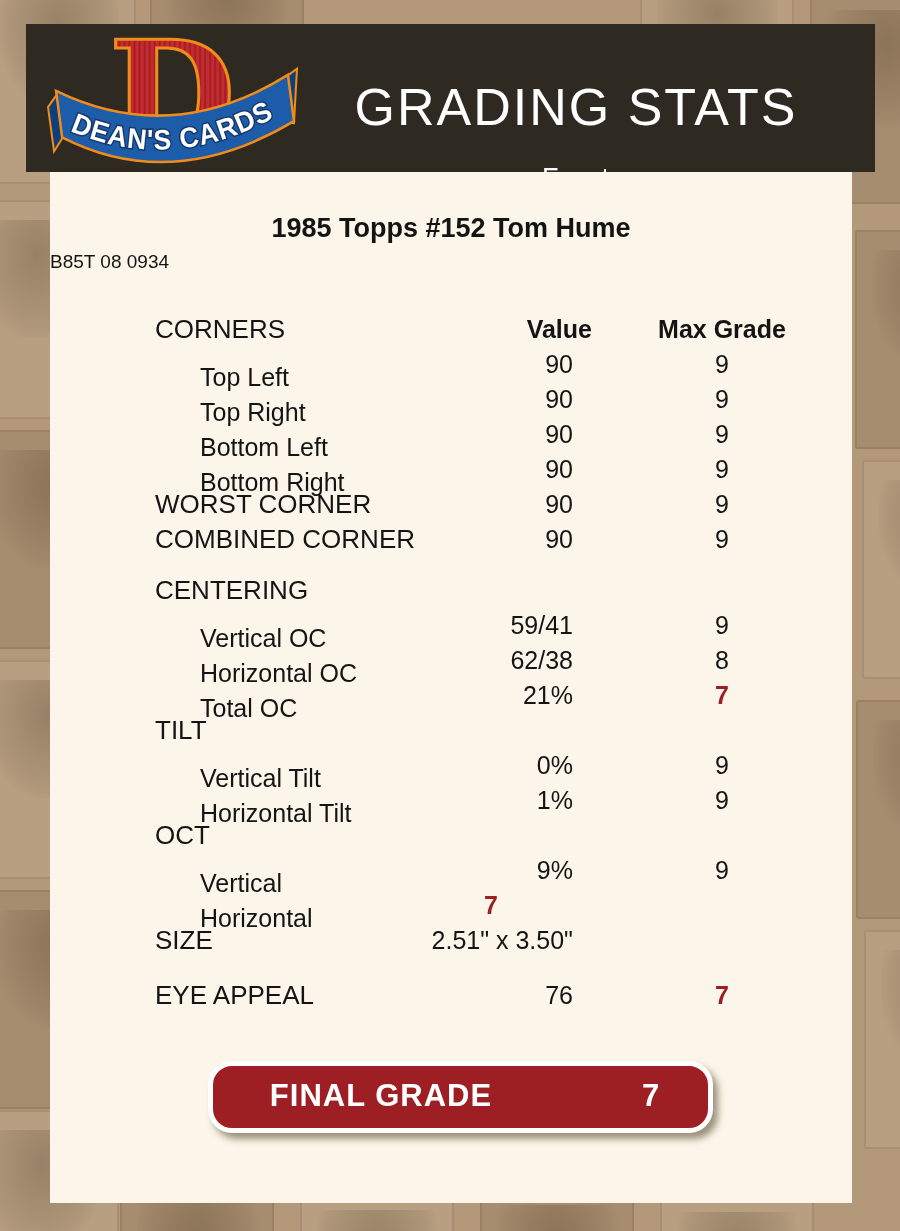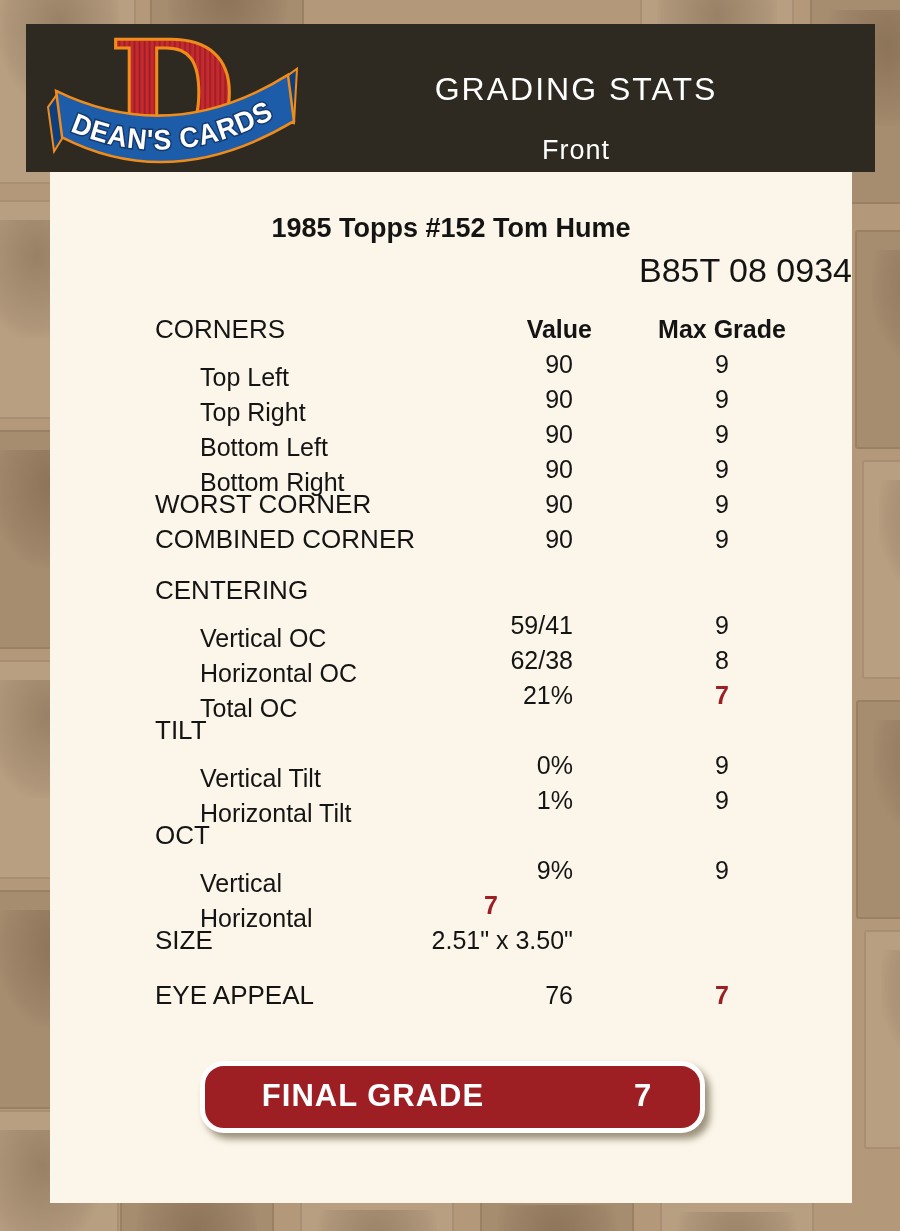--- a/index.html
+++ b/index.html
@@ -27,53 +27,53 @@
     position:absolute; left:26px; top:24px; width:849px; height:148px;
     background:var(--header-bg, #2f2a21);
   }
   .logo-wrap { position:absolute; left:20px; top:4px; width:252px; height:142px; }
   .logo-wrap svg { width:100%; height:100%; }
   .header-text {
     position:absolute; left:250px; top:0; width:600px; height:100%;
     text-align:center; color:#ffffff;
   }
   .header-title {
-    margin:9px; padding-top:40px; font-size:32px; font-weight:normal;
+    margin:16px; padding-top:40px; font-size:52px; font-weight:normal;
     letter-spacing:2px; line-height:1.05;
   }
   .header-subtitle { font-size:27px; margin-top:28px; letter-spacing:1px; }
 
   
   .panel {
     position:absolute; left:50px; top:172px; width:802px; height:1031px;
     background:var(--panel-bg, #fbf6e9);
   }
   .card-title { margin-top:41px; text-align:center; font-size:27px; font-weight:bold; }
-  .card-code  { margin-top:7px;  text-align:right; font-size:34px; }
+  .card-code  { margin-top:7px;  text-align:left; font-size:19px; }
 
   
   .stats-table { position:absolute; left:0; top:140px; width:100%; }
   .row {
     display:grid; grid-template-columns:230px 188px 274px;
     padding-left:105px; height:35px; line-height:35px; font-size:25px;
     white-space:nowrap;
   }
   .cell-label.indent { padding-left:45px;margin-top:13px; }
   .cell-label.bold, .header-row .cell-label { font-weight:normal; font-size:26px; }
   .cell-value { text-align:right; }
   .header-row .cell-value { font-weight:bold; margin-right:-19px; }
   .cell-max { text-align:center; padding-left:24px; }
   .header-row .cell-max { font-weight:bold; }
   .cell-max.red { color:var(--accent-red, #9d1f24); font-weight:bold; }
   .spacer { height:16px; }
   .spacer.lg { height:20px; }
 
   
   .final-grade {
-    position:absolute; left:150px; top:889px; width:505px; height:72px;
+    position:absolute; left:158px; top:889px; width:505px; height:72px;
     box-sizing:border-box; background:var(--accent-red, #9d1f24);
     border:5px solid #ffffff; border-radius:24px;
     box-shadow:5px 6px 7px rgba(105,90,66,.65);
   }
   .fg-label, .fg-value {
     position:absolute; top:0; line-height:60px; color:#ffffff;
     font-weight:bold; font-size:31px; letter-spacing:1px; text-align:center;
   }
   .fg-label { left:0; width:336px; }
   .fg-value { left:390px; width:96px; }

